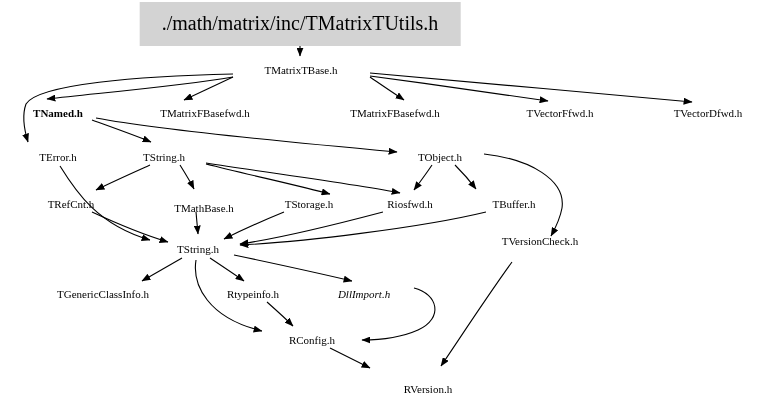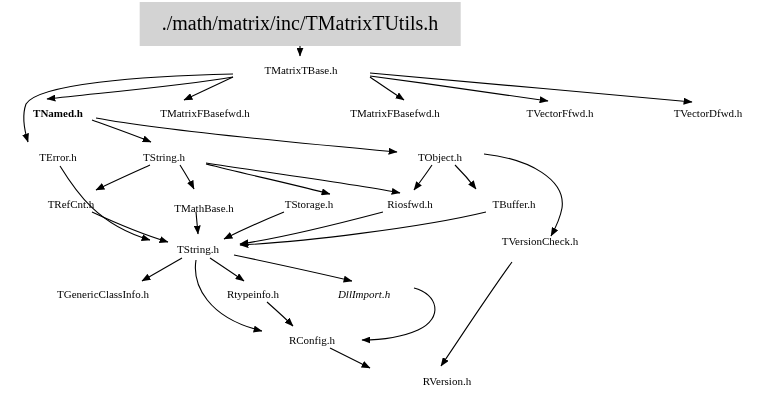--- a/index.html
+++ b/index.html
@@ -105,16 +105,16 @@
       <div class="node plain" style="left: 192px; top: 208px; margin-left: 12px;">TMathBase.h</div>
       <div class="node plain" style="left: 309px; top: 204px;">TStorage.h</div>
       <div class="node plain" style="left: 410px; top: 204px;">Riosfwd.h</div>
       <div class="node plain" style="left: 514px; top: 204px;">TBuffer.h</div>
       <div class="node plain" style="left: 198px; top: 249px;">TString.h</div>
       <div class="node plain" style="left: 540px; top: 241px;">TVersionCheck.h</div>
       <div class="node plain" style="left: 103px; top: 294px;">TGenericClassInfo.h</div>
       <div class="node plain" style="left: 253px; top: 294px;">Rtypeinfo.h</div>
       <div class="node plain" style="left: 364px; top: 294px; font-style: italic;">DllImport.h</div>
       <div class="node plain" style="left: 312px; top: 340px;">RConfig.h</div>
-      <div class="node plain" style="left: 428px; top: 381px; margin-left: 19px;">RVersion.h</div>
+      <div class="node plain" style="left: 428px; top: 389px;">RVersion.h</div>
     </div>
 
 </div>
 
 </body></html>

